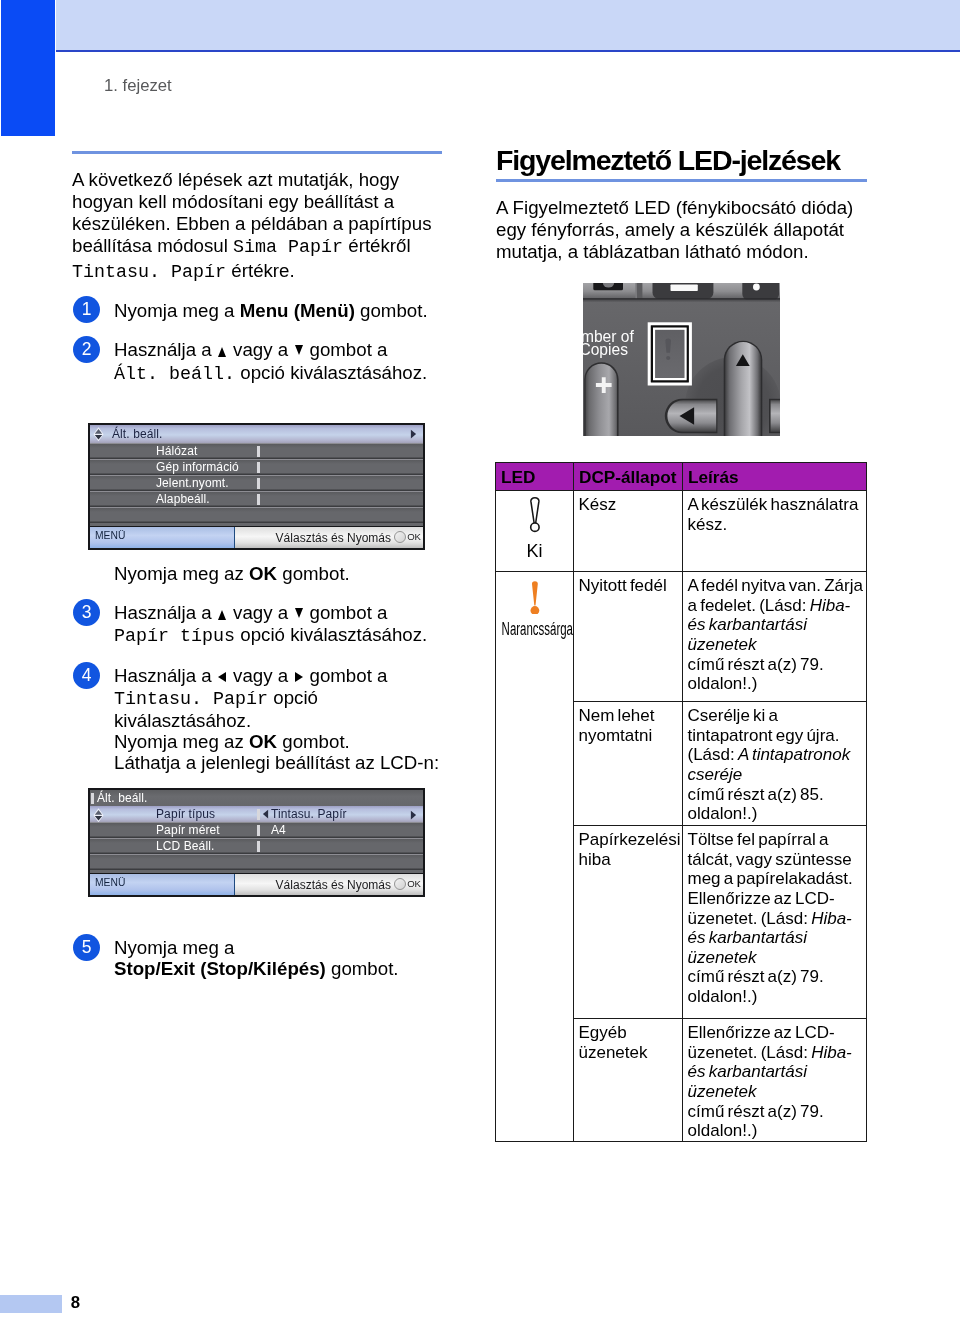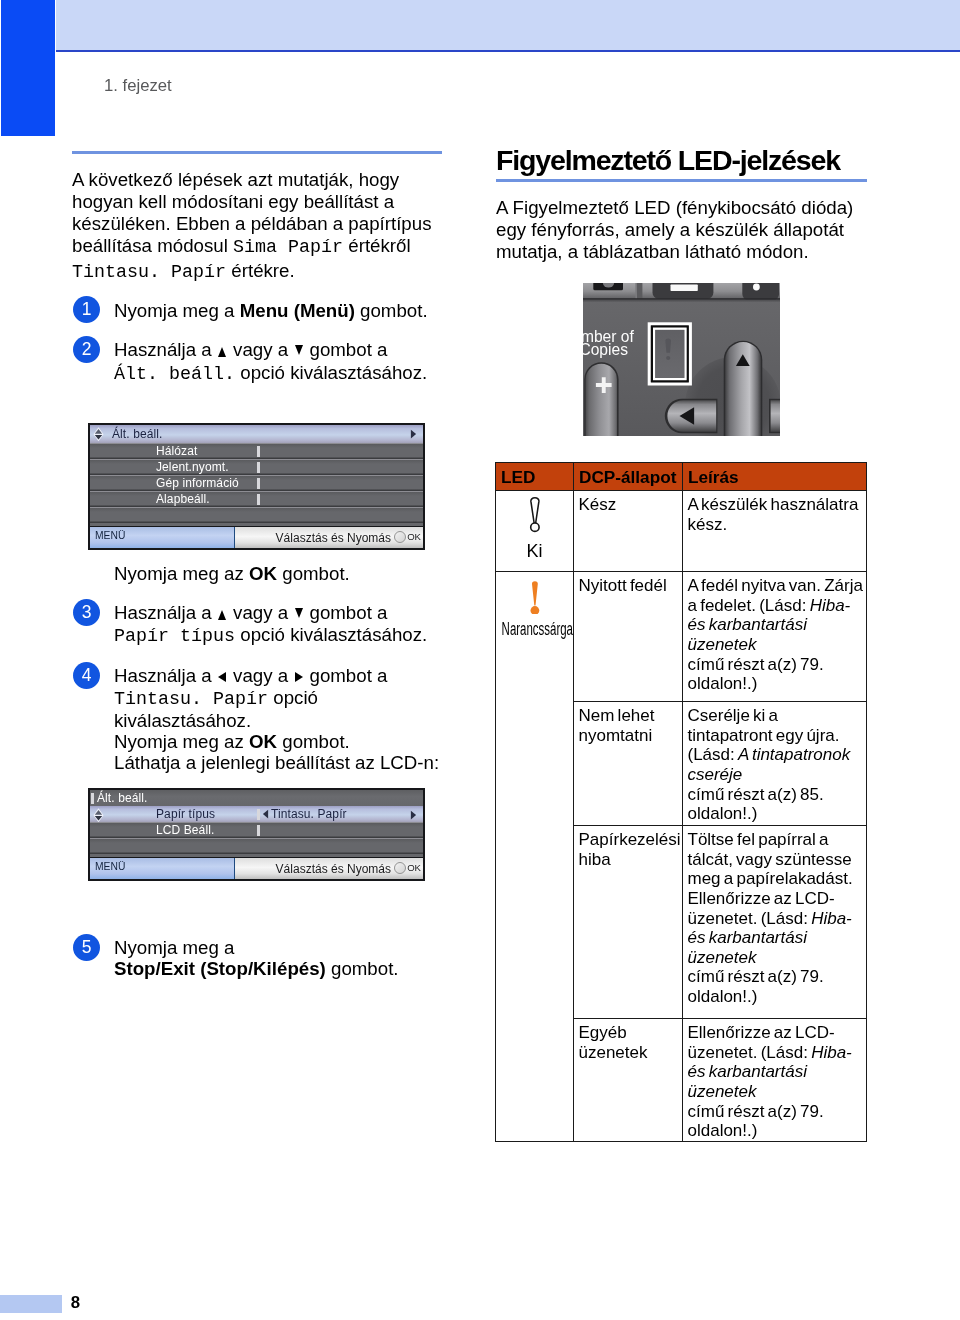--- a/index.html
+++ b/index.html
@@ -70,21 +70,21 @@
   .lcd-bread .bar2{position:absolute;left:1px;top:2.5px;width:2.5px;height:11px;background:#d8d8dc;}
   .colL2 .step{line-height:21.3px;margin-top:18.5px;}
   .sub{padding-left:42px;font-size:18.7px;line-height:21.2px;}
 
   .panelpic{position:absolute;left:583px;top:283px;width:197px;height:153px;}
 
   
   .ledtable{position:absolute;left:495px;top:462px;width:371px;border-collapse:collapse;
             table-layout:fixed;font-size:17px;word-spacing:-1.5px;}
   .ledtable th,.ledtable td{border:1.2px solid #1a1a1a;vertical-align:top;padding:0;}
-  .ledtable th{background:#c2410c;font-weight:bold;text-align:left;height:28px;box-sizing:border-box;
+  .ledtable th{background:#a21caf;font-weight:bold;text-align:left;height:28px;box-sizing:border-box;
                padding:4.5px 0 0 5px;font-size:17.2px;line-height:19px;overflow:hidden;}
   .ledtable td{padding:4.3px 0 0 4.5px;line-height:19.6px;}
   .ledtable td.ledcell{text-align:center;padding:6px 2px 4px 2px;}
   .ledtable i{font-style:italic;}
   .ledlbl{font-size:18px;display:block;margin-top:11px;line-height:14px;}
   .ledlbl.small{font-size:18px;margin-top:8px;display:block;white-space:nowrap;width:108px;margin-left:-16px;transform:scaleX(0.637);transform-origin:center;text-align:center;}
   .ledglyph{width:12px;height:36px;display:block;margin:0 auto;}
 
   
   .foot-bar{position:absolute;left:0;top:1294.7px;width:62px;height:18.7px;background:#b4c8f2;}
@@ -126,25 +126,25 @@
       <svg class="rtarrow" viewBox="0 0 8 11">
         <polygon points="1,0.5 7,5.5 1,10.5" fill="#2a2f45"></polygon>
       </svg>
     </div>
     <div id="lcd1rows">
         <div class="lcd-row">
           <span class="t">Hálózat</span>
           <span class="bar"></span>
         </div>
         <div class="lcd-row">
+          <span class="t">Gép információ</span>
+          <span class="bar"></span>
+        </div>
+        <div class="lcd-row">
           <span class="t">Jelent.nyomt.</span>
-          <span class="bar"></span>
-        </div>
-        <div class="lcd-row">
-          <span class="t">Gép információ</span>
           <span class="bar"></span>
         </div>
         <div class="lcd-row">
           <span class="t">Alapbeáll.</span>
           <span class="bar"></span>
         </div>
         <div class="lcd-row blank"></div>
       </div>
     <div class="lcd-gap"></div>
     <div class="lcd-foot">
@@ -185,20 +185,25 @@
           </svg>
           <span class="t">Papír típus</span>
           <span class="bar"></span>
           <svg class="ltarrow" viewBox="0 0 8 11">
             <polygon points="7,0.5 1,5.5 7,10.5" fill="#2a2f45"></polygon>
           </svg>
           <svg class="rtarrow" viewBox="0 0 8 11">
             <polygon points="1,0.5 7,5.5 1,10.5" fill="#2a2f45"></polygon>
           </svg>
           <span class="v">Tintasu. Papír</span>
+        </div>
+        <div class="lcd-row">
+          <span class="t">Papír méret</span>
+          <span class="bar"></span>
+          <span class="v">A4</span>
         </div>
         <div class="lcd-row">
           <span class="t">LCD Beáll.</span>
           <span class="bar"></span>
           <span class="v"></span>
         </div>
         <div class="lcd-row blank"></div>
       </div>
     <div class="lcd-gap"></div>
     <div class="lcd-foot">

